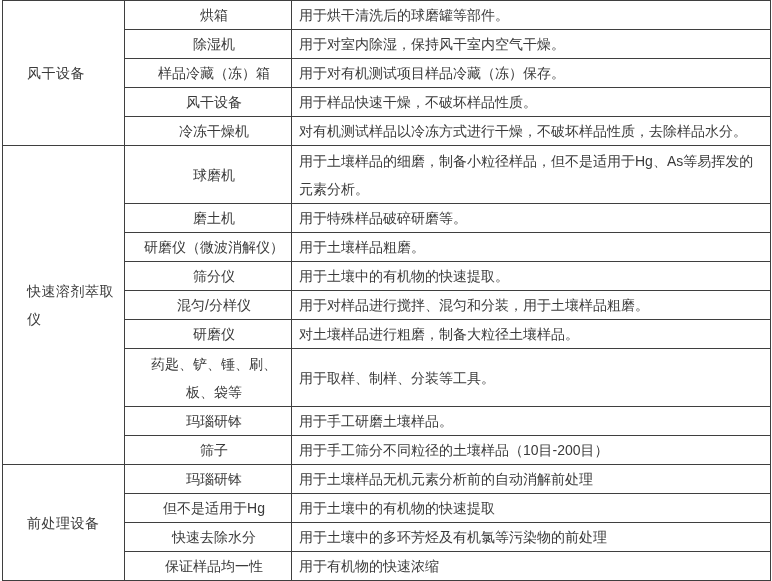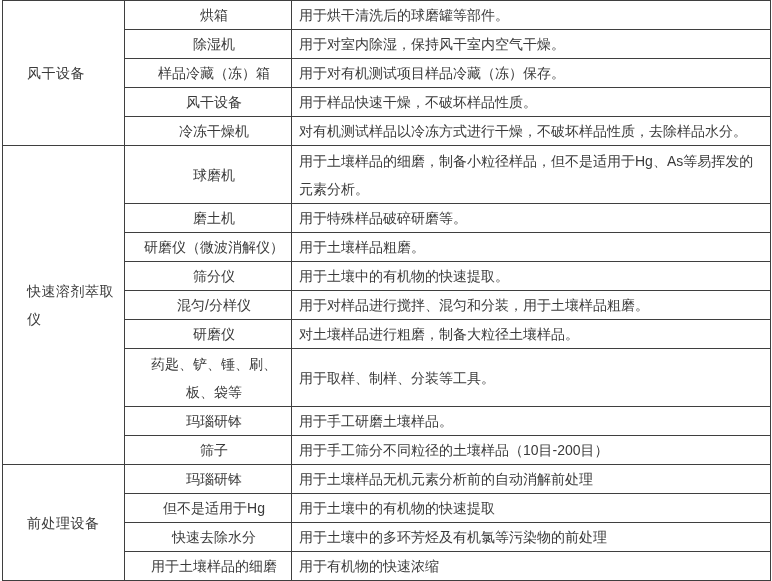--- a/index.html
+++ b/index.html
@@ -127,18 +127,18 @@
         </tr>
         <tr>
           <td class="dev-cell">但不是适用于Hg</td>
           <td class="desc-cell">用于土壤中的有机物的快速提取</td>
         </tr>
         <tr>
           <td class="dev-cell">快速去除水分</td>
           <td class="desc-cell">用于土壤中的多环芳烃及有机氯等污染物的前处理</td>
         </tr>
         <tr>
-          <td class="dev-cell">用于土壤样品的细磨</td>
+          <td class="dev-cell">保证样品均一性</td>
           <td class="desc-cell">用于有机物的快速浓缩</td>
         </tr>
       </tbody>
   </table>
 </div>
 
 </body></html>

